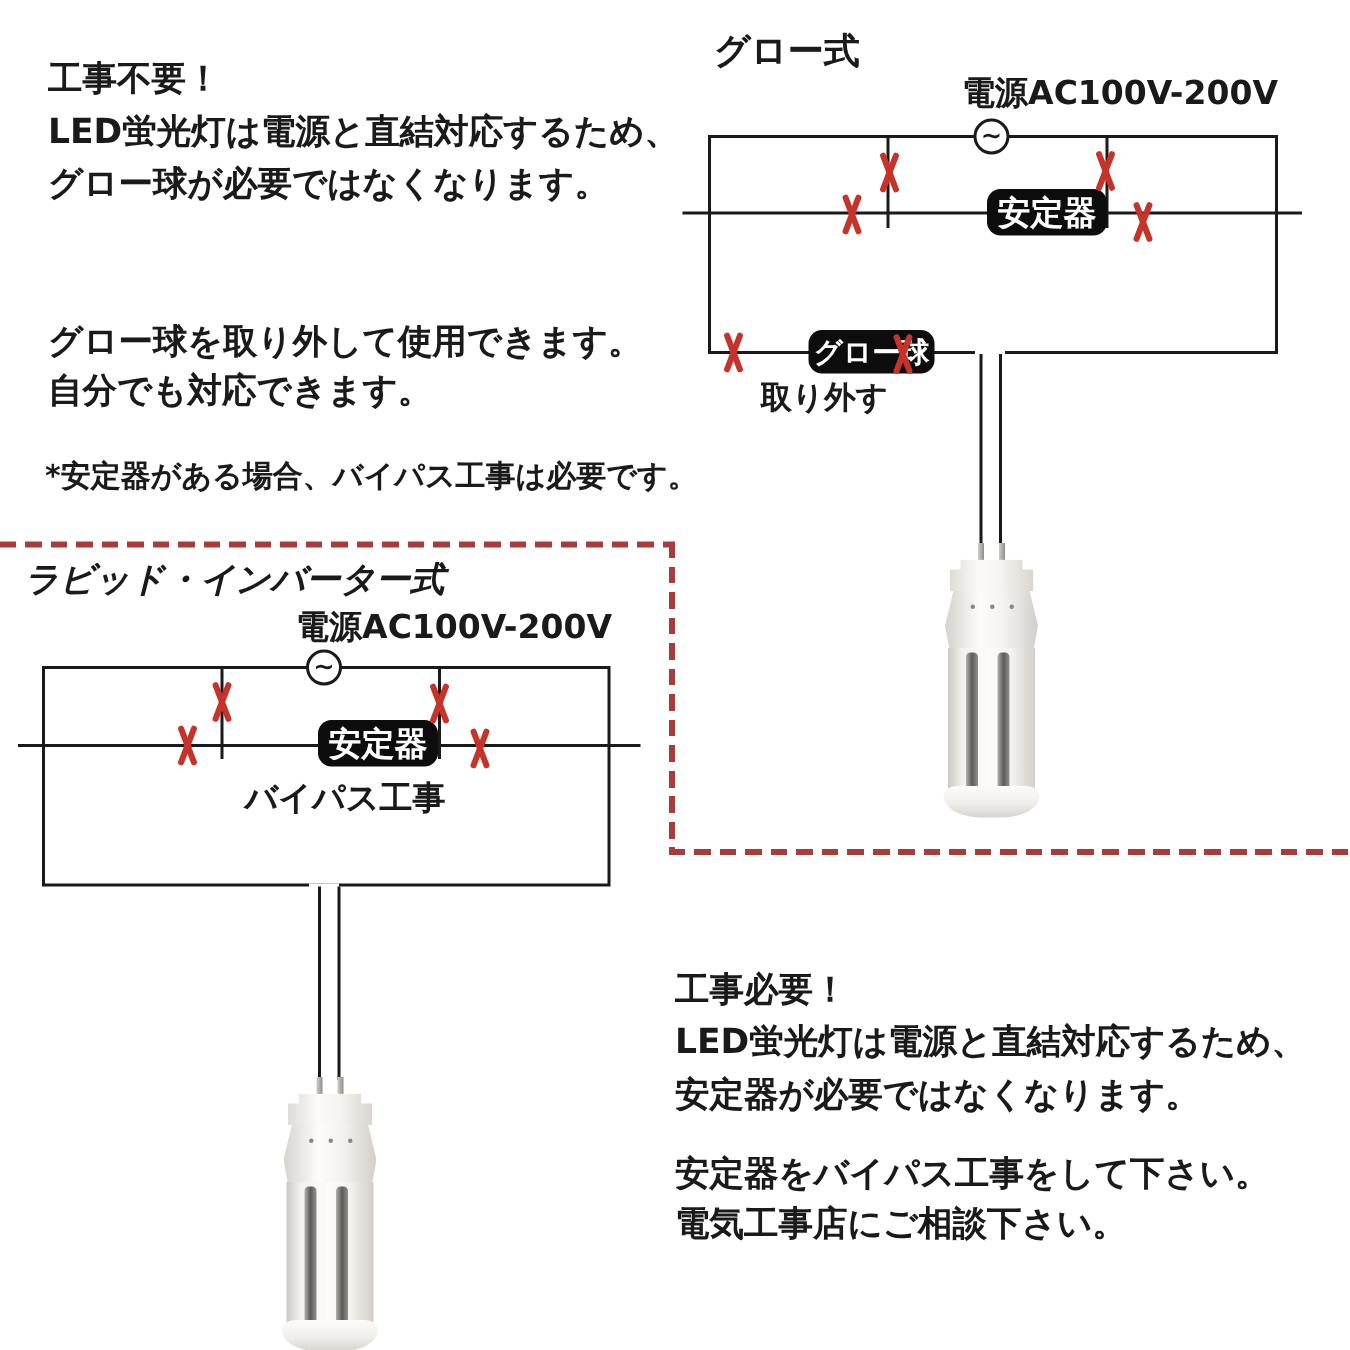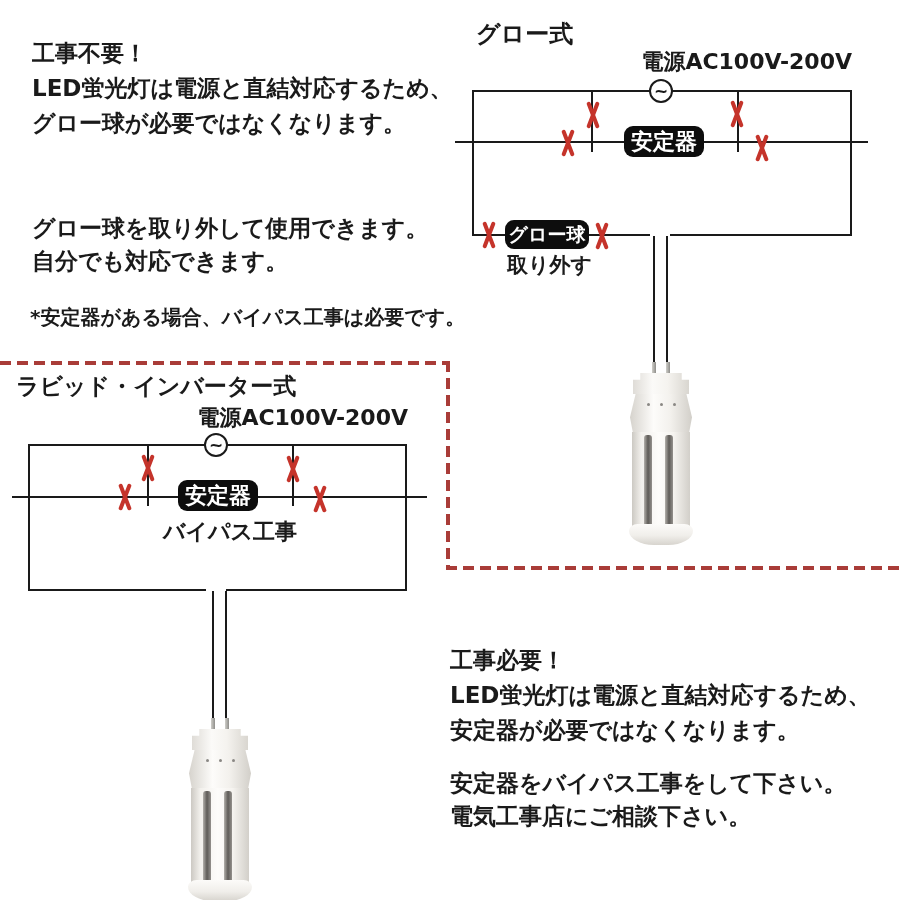--- a/index.html
+++ b/index.html
@@ -18,21 +18,21 @@
   .vline{position:absolute;width:2px;background:var(--c-wire,#1a1a1a);z-index:1;}
   .gap{position:absolute;background:#ffffff;z-index:2;}
   .ac-circle{
     position:absolute;width:24px;height:24px;box-sizing:border-box;border:2px solid var(--c-wire,#1a1a1a);
     border-radius:50%;background:#fff;display:flex;align-items:center;justify-content:center;
     font-size:17px;line-height:1;z-index:3;
   }
   .badge{
     position:absolute;background:var(--c-badge-bg,#0d0d0d);color:var(--c-badge-text,#ffffff);
     border-radius:9px;display:flex;align-items:center;justify-content:center;
-    white-space:nowrap;z-index:3;font-weight:bold;
+    white-space:nowrap;z-index:3;font-weight:bold;margin-left:34px;
   }
   .xmark{position:absolute;width:18px;height:26px;z-index:4;}
   .xmark::before,.xmark::after{
     content:"";position:absolute;left:50%;top:-1px;width:4px;height:28px;margin-left:-2px;
     background:var(--c-x-mark,#c5342b);border-radius:2px;
   }
   .xmark::before{transform:rotate(-21deg);}
   .xmark::after{transform:rotate(21deg);}
   .dash-h{position:absolute;height:4px;background:repeating-linear-gradient(90deg,var(--c-dashed,#a93c38) 0 11px,transparent 11px 17px);}
   .dash-v{position:absolute;width:4px;background:repeating-linear-gradient(180deg,var(--c-dashed,#a93c38) 0 11px,transparent 11px 17px);}
@@ -127,21 +127,21 @@
     </div>
   </div>
 
   <div class="layer">
     <div class="dash-h" style="left:0;top:361px;width:450px;"></div>
     <div class="dash-v" style="left:446px;top:361px;height:209px;"></div>
     <div class="dash-h" style="left:446px;top:566px;width:454px;"></div>
   </div>
 
   <div class="layer">
-    <div class="dtitle" style="left:16px;top:371px;font-size:23px;">ラビッド・インバーター式</div>
+    <div class="dtitle" style="left:16px;top:371px;font-size:23px;font-style:italic;">ラビッド・インバーター式</div>
     <div class="power" style="left:28px;top:403px;width:380px;">電源AC100V-200V</div>
 
     <div class="circuit-box" style="left:28px;top:444px;width:379px;height:147px;"></div>
     <div class="ac-circle" style="left:204px;top:433px;">
       <span>~</span>
     </div>
 
     <div class="hline" style="left:12px;top:496px;width:415px;"></div>
     <div class="vline" style="left:147px;top:444px;height:62px;"></div>
     <div class="vline" style="left:292px;top:444px;height:62px;"></div>

